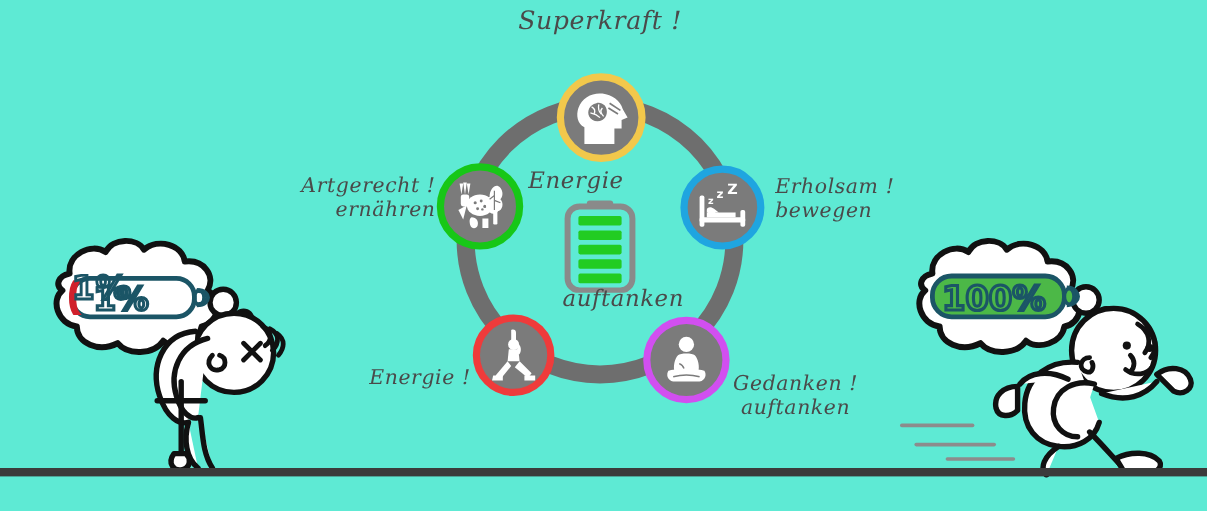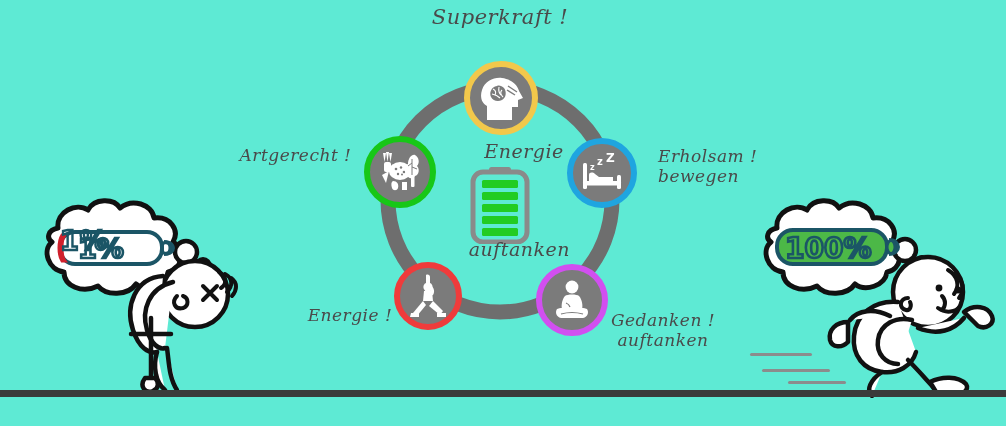--- a/index.html
+++ b/index.html
@@ -130,22 +130,23 @@
         </g>
 
         <g fill="#ffffff">
           <path d="M16 32 C20 32 22 35 21 39 C20 42 16 42 15 39 C14 36 14 33 16 32 Z"></path>
           <path d="M25 33 L30 33 L30 41 L25 41 Z"></path>
         </g>
       </svg>
     </span>
   </div>
 
-  <div class="abs hand label-node" style="left:228px; top:145px; width:135px; text-align:center;">
+  <div class="abs hand label-node" style="left:228px; top:145px; width:135px; text-align:right;">
     <div>Artgerecht !</div>
+    <div>ernähren</div>
   </div>
 
   <div class="abs node" style="left:567px; top:138px; width:70px; height:70px; border:6px solid #1fa5e0;">
     <span>
       <svg width="46" height="40" viewBox="0 0 46 40">
         <g fill="#ffffff">
           <rect x="4" y="10" width="4" height="26" rx="1.5"></rect>
           <rect x="4" y="28" width="38" height="4.5" rx="1.5"></rect>
           <rect x="38" y="22" width="4" height="14" rx="1.5"></rect>
           <path d="M10 24 L34 24 L34 28 L10 28 Z"></path>
@@ -154,21 +155,21 @@
         </g>
         <g fill="#ffffff" font-family="DejaVu Sans, sans-serif" font-weight="bold">
           <text x="11" y="17" font-size="8">z</text>
           <text x="18" y="12" font-size="10">z</text>
           <text x="27" y="9" font-size="12">Z</text>
         </g>
       </svg>
     </span>
   </div>
 
-  <div class="abs hand label-node" style="left:646px; top:146px; width:145px; text-align:left;margin-left:12px;">
+  <div class="abs hand label-node" style="left:646px; top:146px; width:145px; text-align:left;">
     <div>Erholsam !</div>
     <div>bewegen</div>
   </div>
 
   <div class="abs node" style="left:394px; top:262px; width:68px; height:68px; border:6px solid #ef3b3b;">
     <span>
       <svg width="42" height="46" viewBox="0 0 42 46">
         <g fill="#ffffff">
 
           <path d="M19 2 C21 1 23 2 23 4 L23 12 L19 12 Z"></path>
@@ -210,21 +211,21 @@
         </g>
       </svg>
     </span>
   </div>
 
   <div class="abs hand label-node" style="left:598px; top:310px; width:130px; text-align:center;">
     <div>Gedanken !</div>
     <div>auftanken</div>
   </div>
 
-  <div class="abs hand label-center" style="left:464px; top:140px; width:120px;text-align:center;">
+  <div class="abs hand label-center" style="left:420px; top:140px; width:120px;text-align:center;">
     <span>Energie</span>
   </div>
 
   <svg class="abs" style="left:469px; top:166px;" width="62" height="78" viewBox="0 0 62 78">
     <rect x="20" y="1" width="22" height="6" rx="2.5" fill="#8a8a8a"></rect>
     <rect x="4" y="6" width="54" height="70" rx="10" ry="10" fill="none" stroke="#8a8a8a" stroke-width="5"></rect>
     <g fill="#22cc22">
       <rect x="13" y="14" width="36" height="8" rx="1.5"></rect>
       <rect x="13" y="26" width="36" height="8" rx="1.5"></rect>
       <rect x="13" y="38" width="36" height="8" rx="1.5"></rect>

